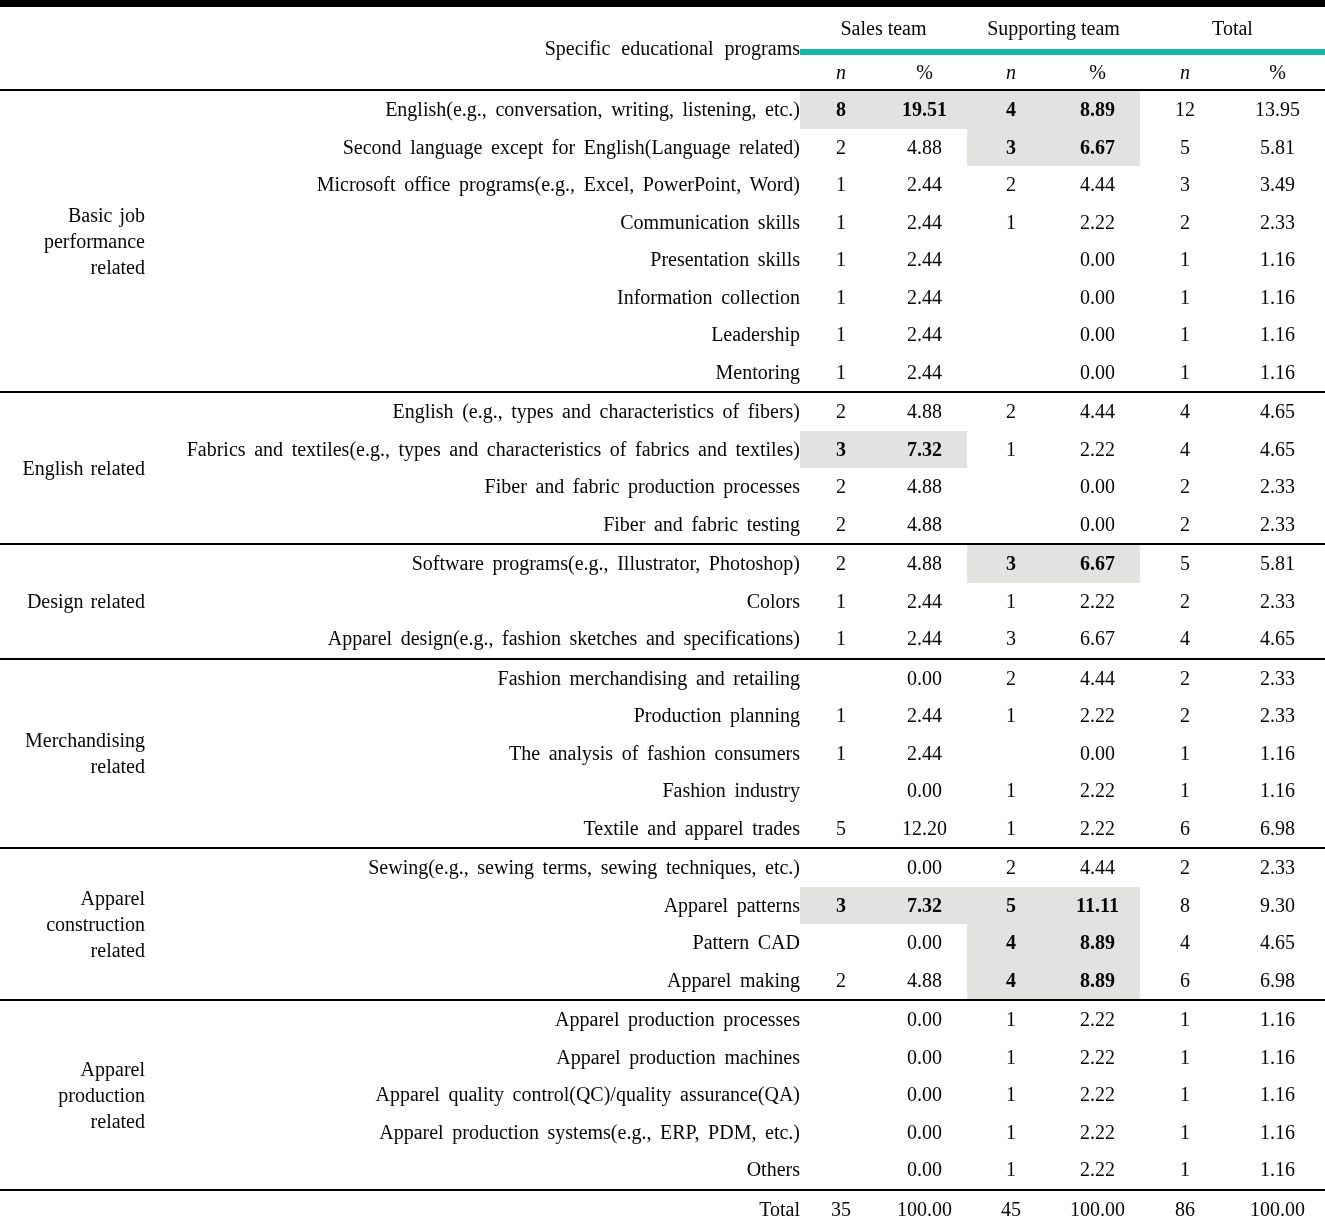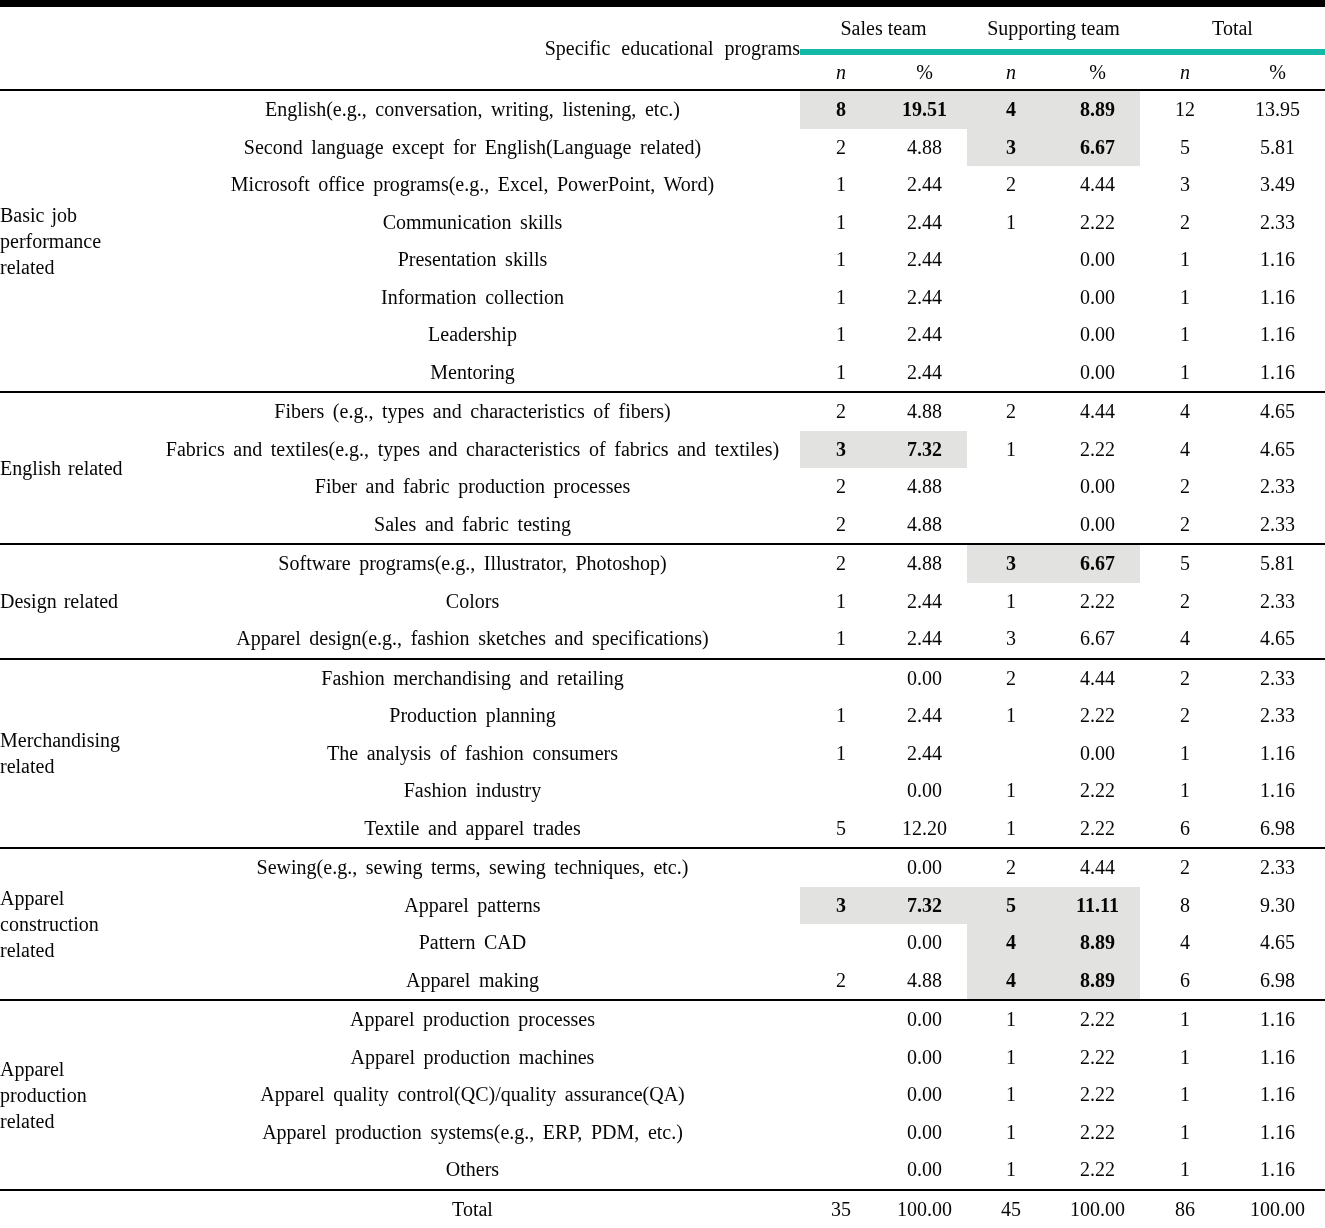--- a/index.html
+++ b/index.html
@@ -25,22 +25,22 @@
   thead{border-bottom:2px solid #000;}
   th{font-weight:normal;font-size:20px;padding:0;}
   tr.h1 th{height:42px;}
   tr.h1 th.team{border-bottom:6px solid #14b8a6;}
   th.programs{text-align:right;word-spacing:0.3em;}
   tr.h2 th{height:34px;}
   th.sub-n{font-style:italic;font-size:20px;}
 
   tbody.group{border-bottom:2px solid #000;}
   td{height:37.5px;font-size:20px;padding:0;vertical-align:middle;}
-  td.glabel{text-align:left;line-height:1.3;word-spacing:0.1em;}
-  td.prog{text-align:center;word-spacing:0.18em;white-space:nowrap;}
+  td.glabel{text-align:right;line-height:1.3;word-spacing:0.1em;}
+  td.prog{text-align:right;word-spacing:0.18em;white-space:nowrap;}
   td.val{text-align:center;}
   td.hl{background:var(--hl);font-weight:bold;}
 </style>
 </head>
 <body>
 
 <table>
   <colgroup>
     <col class="c-group">
       <col class="c-prog">
@@ -138,21 +138,21 @@
         <td class="val">2.44</td>
         <td class="val"></td>
         <td class="val">0.00</td>
         <td class="val">1</td>
         <td class="val">1.16</td>
       </tr>
     </tbody>
     <tbody class="group">
       <tr>
         <td class="glabel" rowspan="4">English related</td>
-        <td class="prog">Fibers (e.g., types and characteristics of fibers)</td>
+        <td class="prog">English (e.g., types and characteristics of fibers)</td>
         <td class="val">2</td>
         <td class="val">4.88</td>
         <td class="val">2</td>
         <td class="val">4.44</td>
         <td class="val">4</td>
         <td class="val">4.65</td>
       </tr>
       <tr>
         <td class="prog">Fabrics and textiles(e.g., types and characteristics of fabrics and textiles)</td>
         <td class="val hl">3</td>
@@ -165,21 +165,21 @@
       <tr>
         <td class="prog">Fiber and fabric production processes</td>
         <td class="val">2</td>
         <td class="val">4.88</td>
         <td class="val"></td>
         <td class="val">0.00</td>
         <td class="val">2</td>
         <td class="val">2.33</td>
       </tr>
       <tr>
-        <td class="prog">Sales and fabric testing</td>
+        <td class="prog">Fiber and fabric testing</td>
         <td class="val">2</td>
         <td class="val">4.88</td>
         <td class="val"></td>
         <td class="val">0.00</td>
         <td class="val">2</td>
         <td class="val">2.33</td>
       </tr>
     </tbody>
     <tbody class="group">
       <tr>

